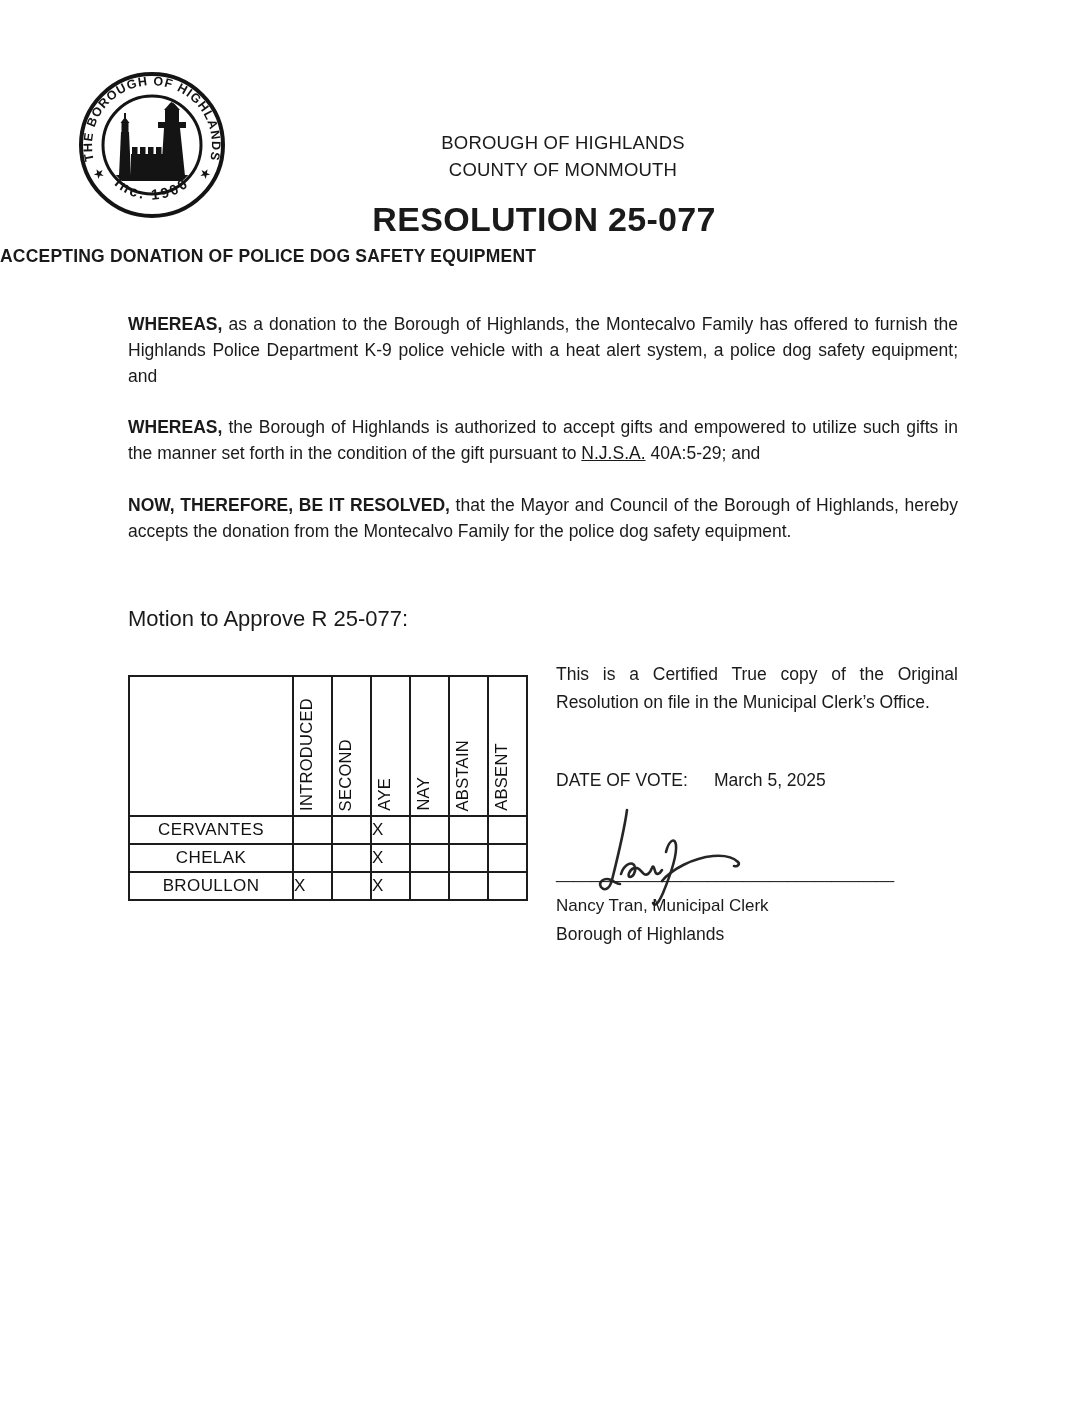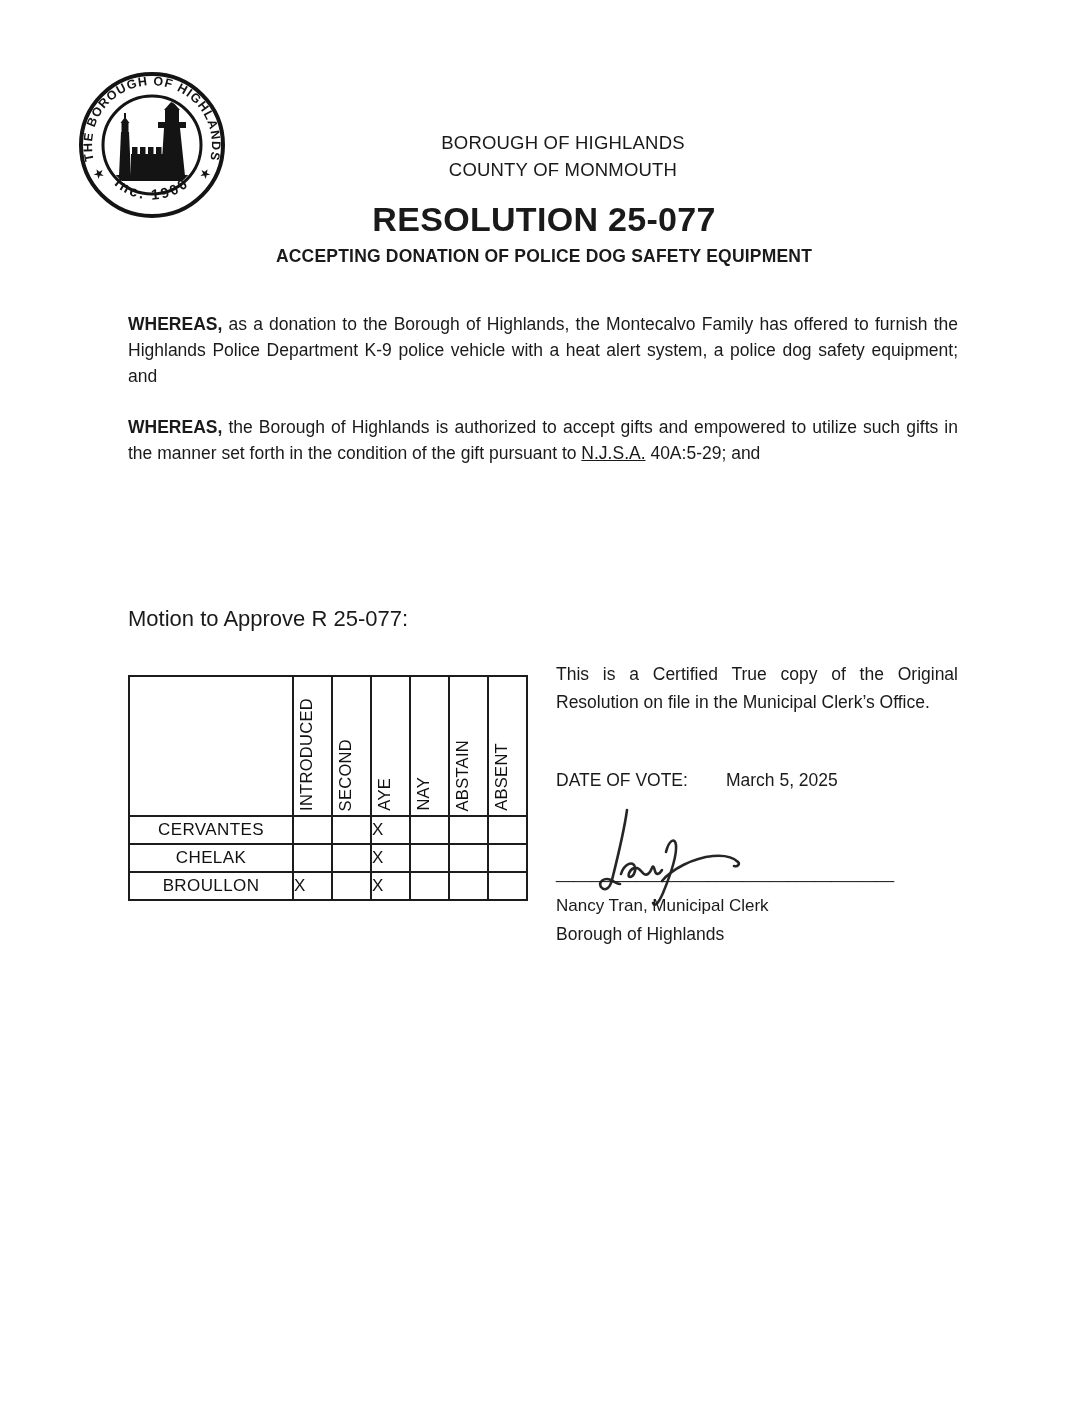--- a/index.html
+++ b/index.html
@@ -15,21 +15,21 @@
   .abs{position:absolute;}
 
   
   .seal{left:77px;top:70px;width:150px;height:150px;}
 
   
   .org-block{left:0;right:0;top:129px;text-align:center;padding-left:38px;
     font-size:18.5px;line-height:27px;letter-spacing:.2px;}
   .title{left:0;right:0;top:200px;text-align:center;
     font-size:34px;font-weight:bold;letter-spacing:.3px;}
-  .subtitle{left:0;right:0;top:246px;text-align:center;
+  .subtitle{left:0;right:0;top:246px;
     font-size:17.5px;font-weight:bold;letter-spacing:.2px;}
 
   
   .para{left:128px;width:830px;font-size:17.5px;line-height:26px;
     text-align:justify;}
   .p1{top:293px;}
   .p2{top:396px;}
   .p3{top:474px;}
   .para strong{font-weight:bold;}
   .u{text-decoration:underline;}
@@ -52,21 +52,21 @@
     font-size:16.5px;letter-spacing:.3px;white-space:nowrap;
     line-height:1;padding:1px;
   }
   tr.body-row td{height:26px;}
   td.name-cell{text-align:center;padding-left:9px;letter-spacing:.4px;}
   td.mark-cell{text-align:left;padding-left:8px;}
 
   
   .cert-text{left:556px;top:660px;width:402px;
     font-size:17.5px;line-height:28px;text-align:justify;}
-  .date-row{left:556px;top:770px;font-size:17.5px;display:flex;gap:38px;}
+  .date-row{left:556px;top:770px;font-size:17.5px;display:flex;gap:26px;}
   .sig-svg{left:555px;top:780px;width:260px;height:130px;overflow:visible;}
   .sig-line{left:556px;top:865px;font-size:16px;letter-spacing:0;
     white-space:nowrap;color:#1a1a1a;}
   .signer-name{left:556px;top:896px;font-size:17px;}
   .signer-org{left:556px;top:924px;font-size:17.5px;}
 </style>
 </head>
 <body>
 
 <div class="page">
@@ -116,20 +116,21 @@
     <div>BOROUGH OF HIGHLANDS</div>
     <div>COUNTY OF MONMOUTH</div>
   </div>
   <div class="abs title">RESOLUTION 25-077</div>
   <div class="abs subtitle">ACCEPTING DONATION OF POLICE DOG SAFETY EQUIPMENT</div>
 
   <p class="abs para p1"><strong>WHEREAS,</strong><span> as a donation to the Borough of Highlands, the Montecalvo Family has offered to furnish the Highlands Police Department K-9 police vehicle with a heat alert system, a police dog safety equipment; and</span></p>
 
   <p class="abs para p2"><strong>WHEREAS,</strong><span> the Borough of Highlands is authorized to accept gifts and empowered to utilize such gifts in the manner set forth in the condition of the gift pursuant to </span><span class="u">N.J.S.A.</span><span> 40A:5-29; and</span></p>
 
+  <p class="abs para p3"><strong>NOW, THEREFORE, BE IT RESOLVED,</strong><span> that the Mayor and Council of the Borough of Highlands, hereby accepts the donation from the Montecalvo Family for the police dog safety equipment.</span></p>
 
   <div class="abs motion">Motion to Approve R 25-077:</div>
 
   <div class="abs vote-table-wrap">
     <table class="vote">
       <colgroup>
         <col class="col-name">
         <col class="col-vote">
           <col class="col-vote">
           <col class="col-vote">

